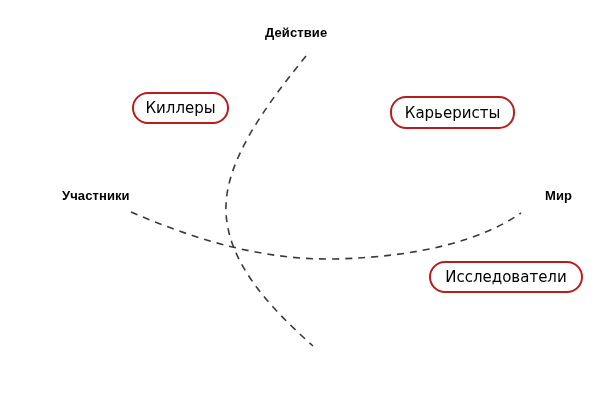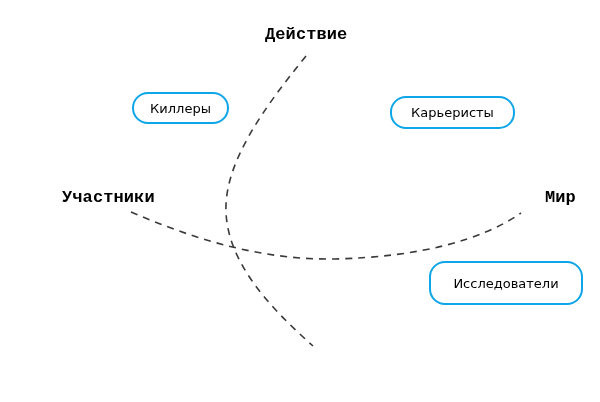--- a/index.html
+++ b/index.html
@@ -17,54 +17,54 @@
   }
   #axes-layer {
     position: absolute;
     left: 0;
     top: 0;
     width: 600px;
     height: 402px;
   }
   .axis-label {
     position: absolute;
-    font-family: Liberation Mono, monospace;
+    font-family: Liberation Sans, sans-serif;
     font-weight: bold;
-    font-size: 17px;
+    font-size: 13px;
     color: #000000;
     white-space: nowrap;
     letter-spacing: 0.1px;
   }
   .node-box {
     position: absolute;
     box-sizing: border-box;
-    border: 2px solid #0ea5e9;
+    border: 2px solid #b91c1c;
     border-radius: 16px;
     background: #ffffff;
     display: flex;
     align-items: center;
     justify-content: center;
     color: #000000;
     font-family: "DejaVu Sans", "Liberation Sans", sans-serif;
-    font-size: 13px;
+    font-size: 15px;
     font-weight: normal;
     white-space: nowrap;
     z-index: 5;
   }
   
   .lbl-action      { left: 265px; top: 25px; }
   .lbl-players     { left: 25px;  top: 188px; margin-left: 37px; }
   .lbl-world       { left: 545px; top: 188px; }
   .lbl-interaction { left: 237px; top: 352px; }
 
   
   .box-killers       { left: 132px; top: 92px;  width: 97px;  height: 32px; }
   .box-careerists    { left: 390px; top: 96px;  width: 125px; height: 33px; }
   .box-communicators { left: 117px; top: 272px; width: 159px; height: 32px; }
-  .box-researchers   { left: 429px; top: 261px; width: 154px; height: 44px; }
+  .box-researchers   { left: 429px; top: 261px; width: 154px; height: 32px; }
 </style>
 </head>
 <body>
 
 <div id="stage">
 
   <svg id="axes-layer" viewBox="0 0 600 402">
     <path id="axis-path-vertical" fill="none" stroke="#3a3a3a" stroke-width="1.6" stroke-dasharray="7 6" stroke-linecap="butt" d="M 306 56 C 262 110, 224 164, 226 212 C 228 262, 268 306, 313 346"></path>
     <path id="axis-path-horizontal" fill="none" stroke="#3a3a3a" stroke-width="1.6" stroke-dasharray="7 6" stroke-linecap="butt" d="M 131 212 C 196 240, 262 260, 334 259 C 420 257, 482 240, 521 213"></path>
   </svg>

